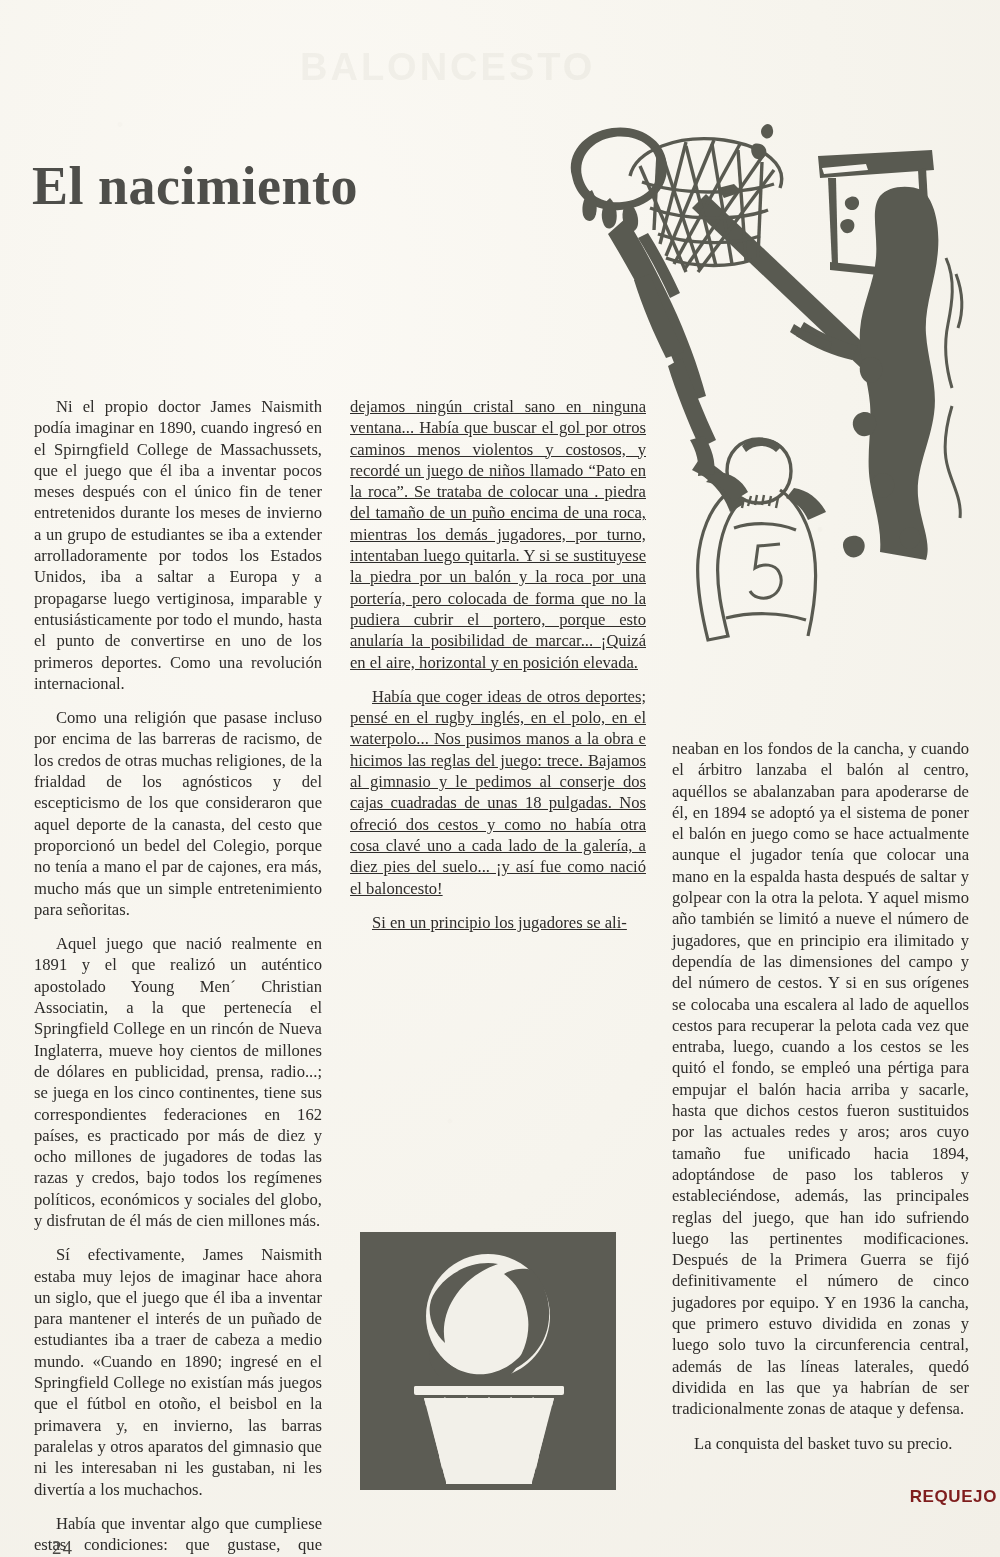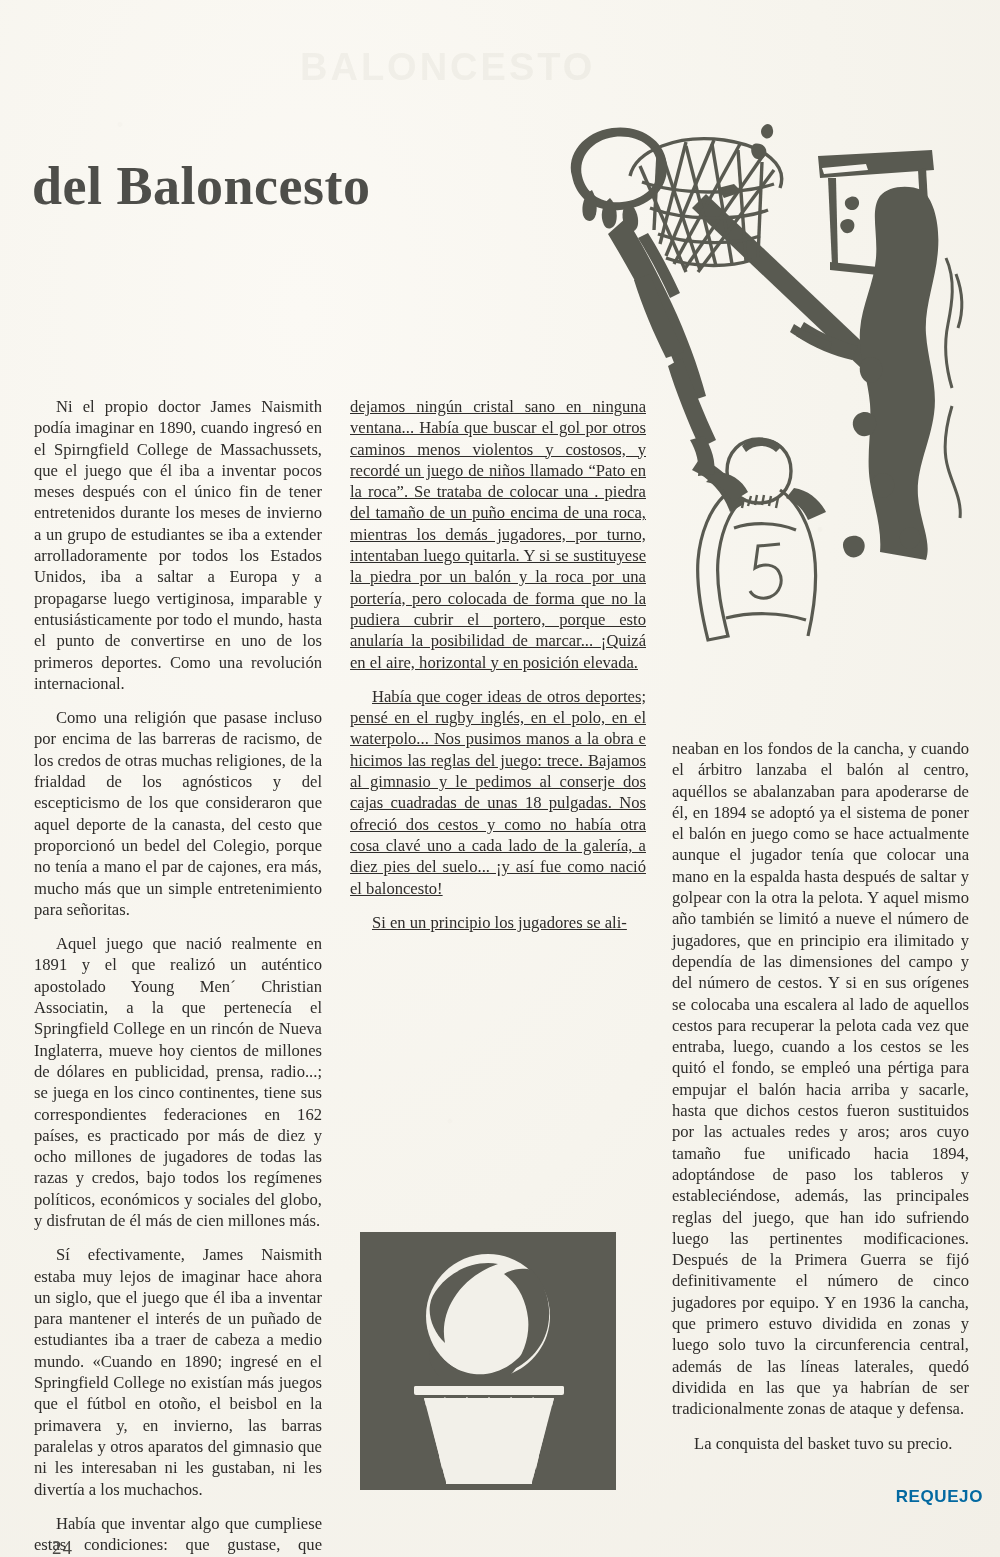--- a/index.html
+++ b/index.html
@@ -94,29 +94,29 @@
   }
   .col p.noindent { text-indent: 0; }
 
   #col1 { left: 34px;  top: 396px; width: 288px; }
   #col2 { left: 350px; top: 396px; width: 296px; text-decoration: underline; }
   #col3 { left: 672px; top: 738px; width: 297px; }
 
   
   .byline {
     position: absolute;
-    left: 686px;
+    left: 700px;
     top: 1487px;
     width: 297px;
     text-align: right;
     font-family: "Liberation Sans", "DejaVu Sans", sans-serif;
     font-weight: bold;
     font-size: 17px;
     letter-spacing: .6px;
-    color: #0369a1;
+    color: #7f1d1d;
   }
 
   
   .illo-logo {
     position: absolute;
     left: 360px;
     top: 1232px;
     width: 256px;
     height: 258px;
     background: #5c5c54;
@@ -135,21 +135,21 @@
 </style>
 </head>
 <body>
 
 <div class="page"></div>
 <div class="paper-noise"></div>
 
 <div class="ghost-header">BALONCESTO</div>
 
 <h1 class="title">
-  <span class="line">del Baloncesto</span>
+  <span class="line">El nacimiento</span>
 </h1>
 
 <div class="illo-dunk">
   <svg viewBox="0 0 416 600" xmlns="http://www.w3.org/2000/svg" aria-hidden="true">
     <g fill="#595a51" stroke="none">
 
       <path d="M6 118 C0 96 18 74 46 70 C76 66 100 84 101 108 C102 132 82 150 54 152 C28 154 10 140 6 118 Z
                M16 118 C20 136 36 146 56 144 C78 142 93 128 92 109 C91 89 72 76 48 79 C26 82 12 99 16 118 Z"></path>
 
       <path d="M44 140 c6 6 8 16 6 24 c-2 7 -9 9 -12 3 c-4 -8 -3 -20 6 -27 z"></path>

